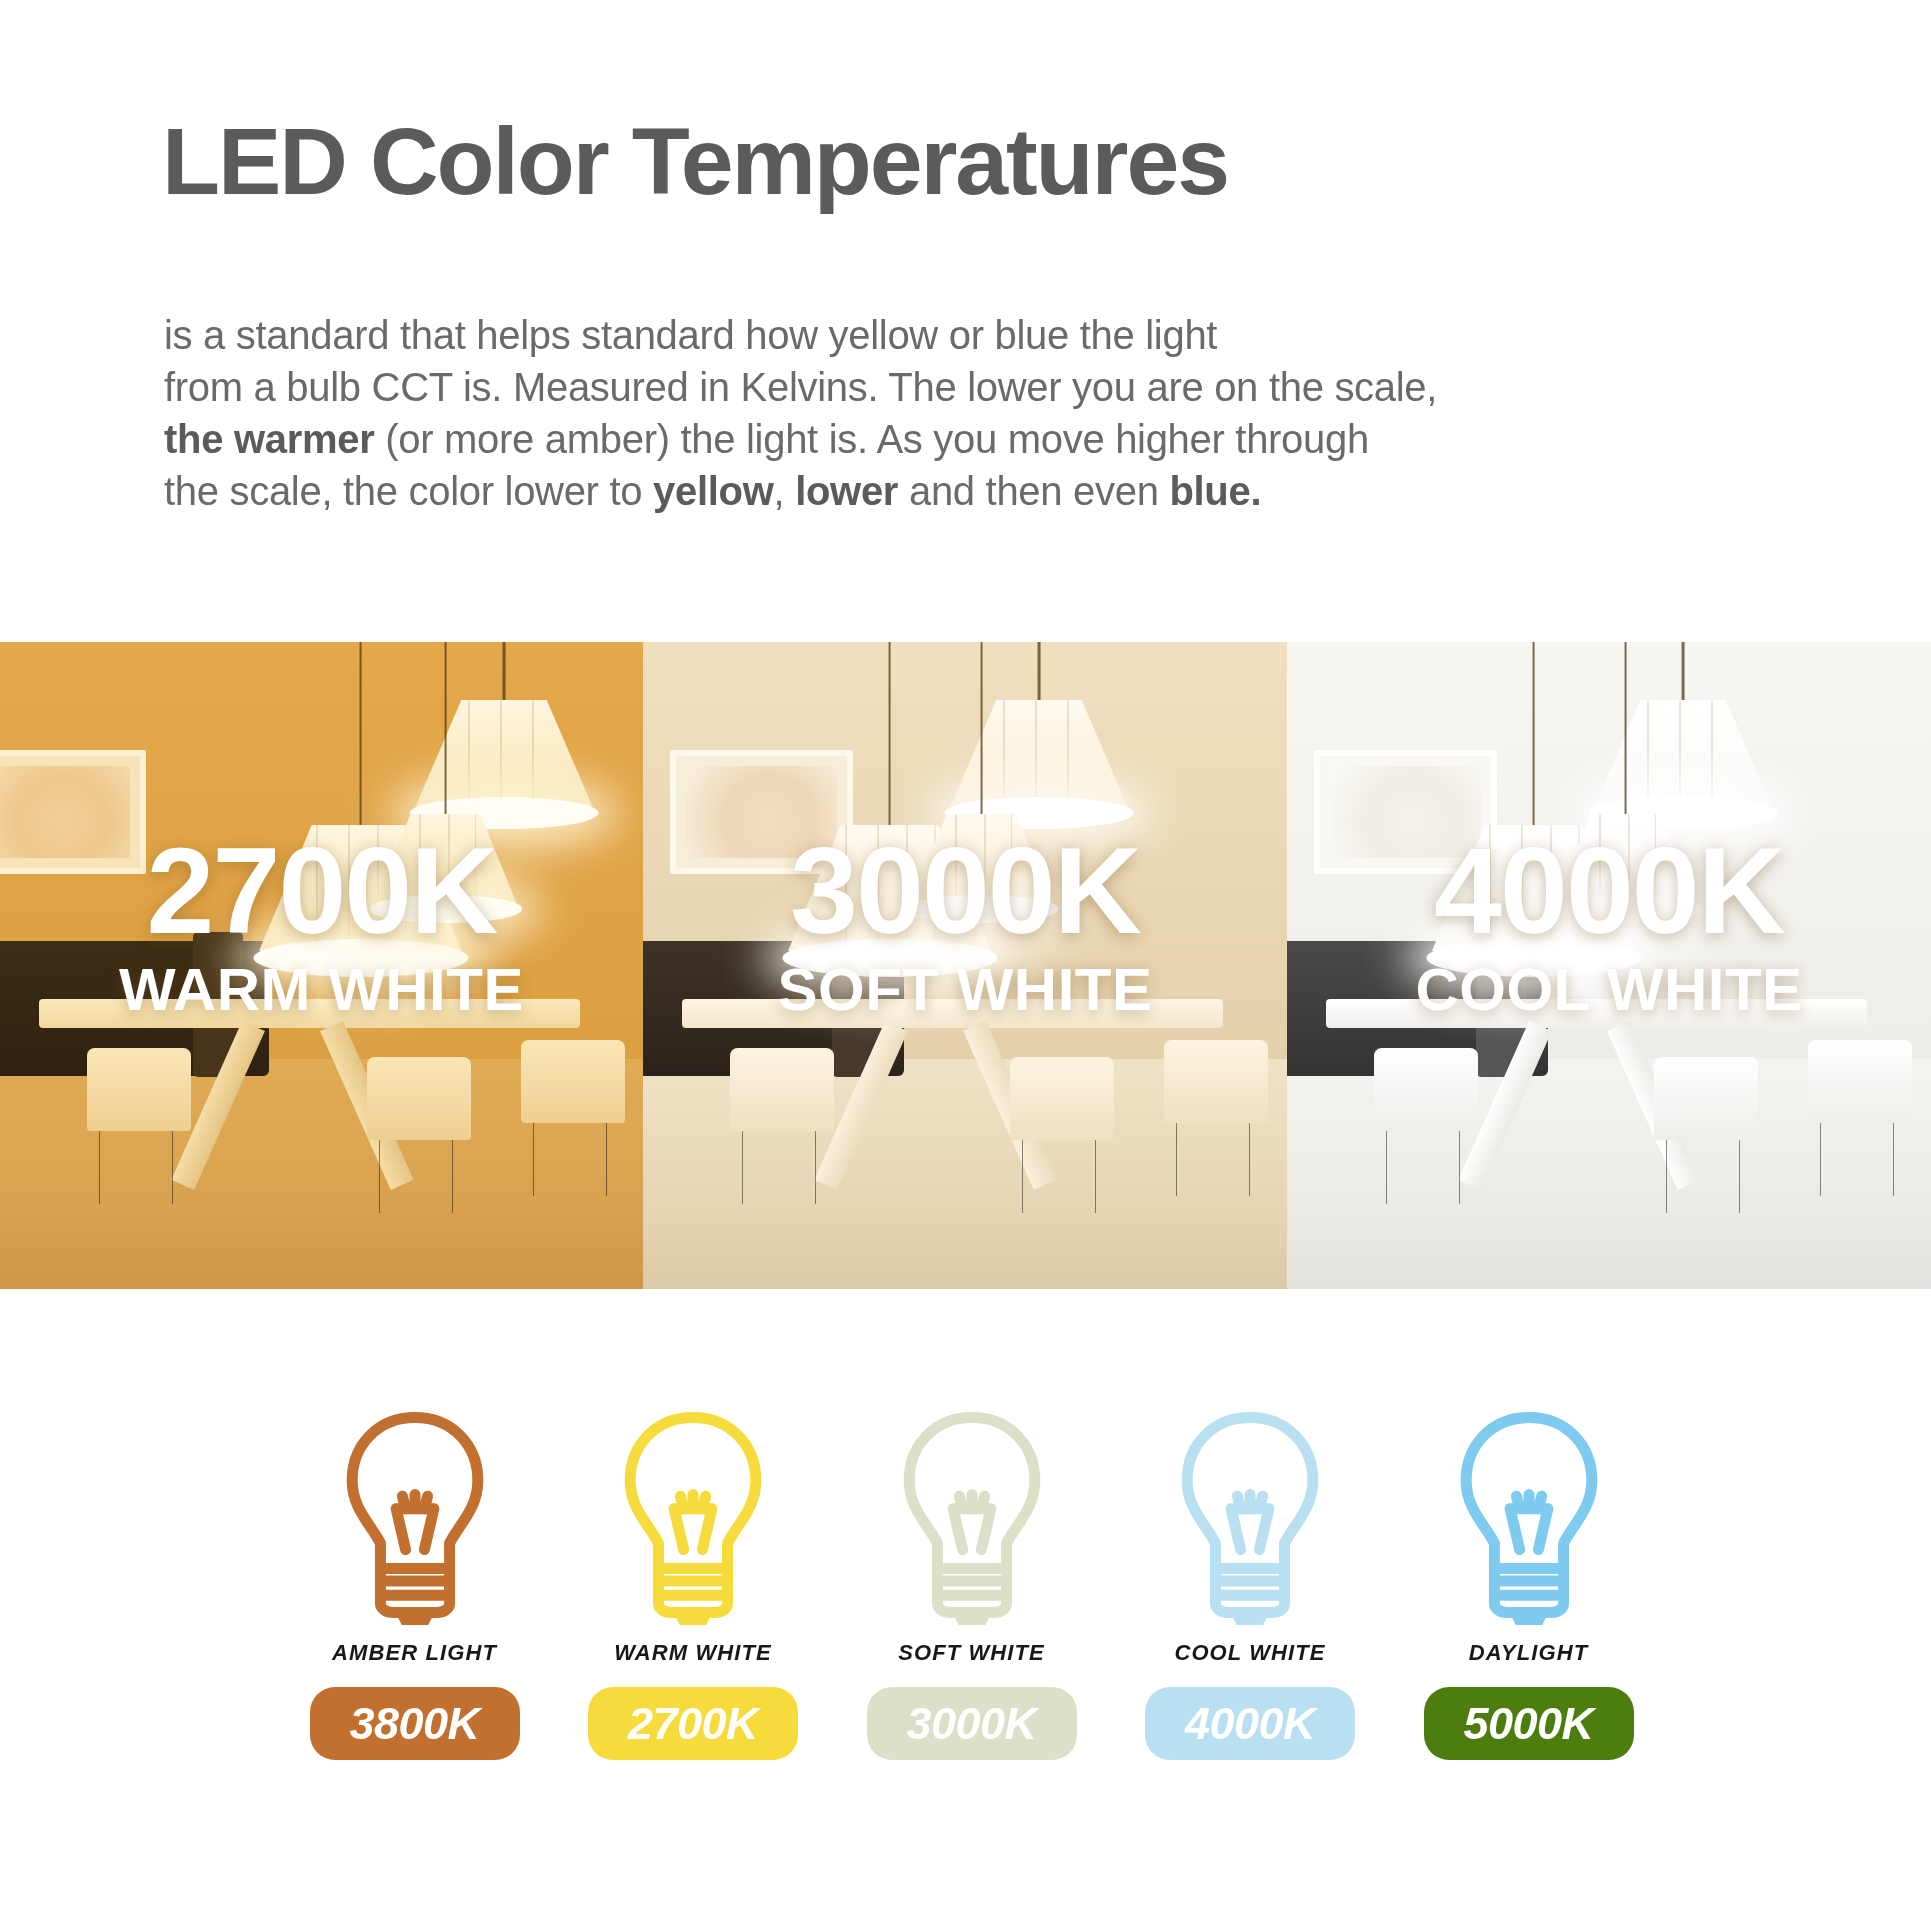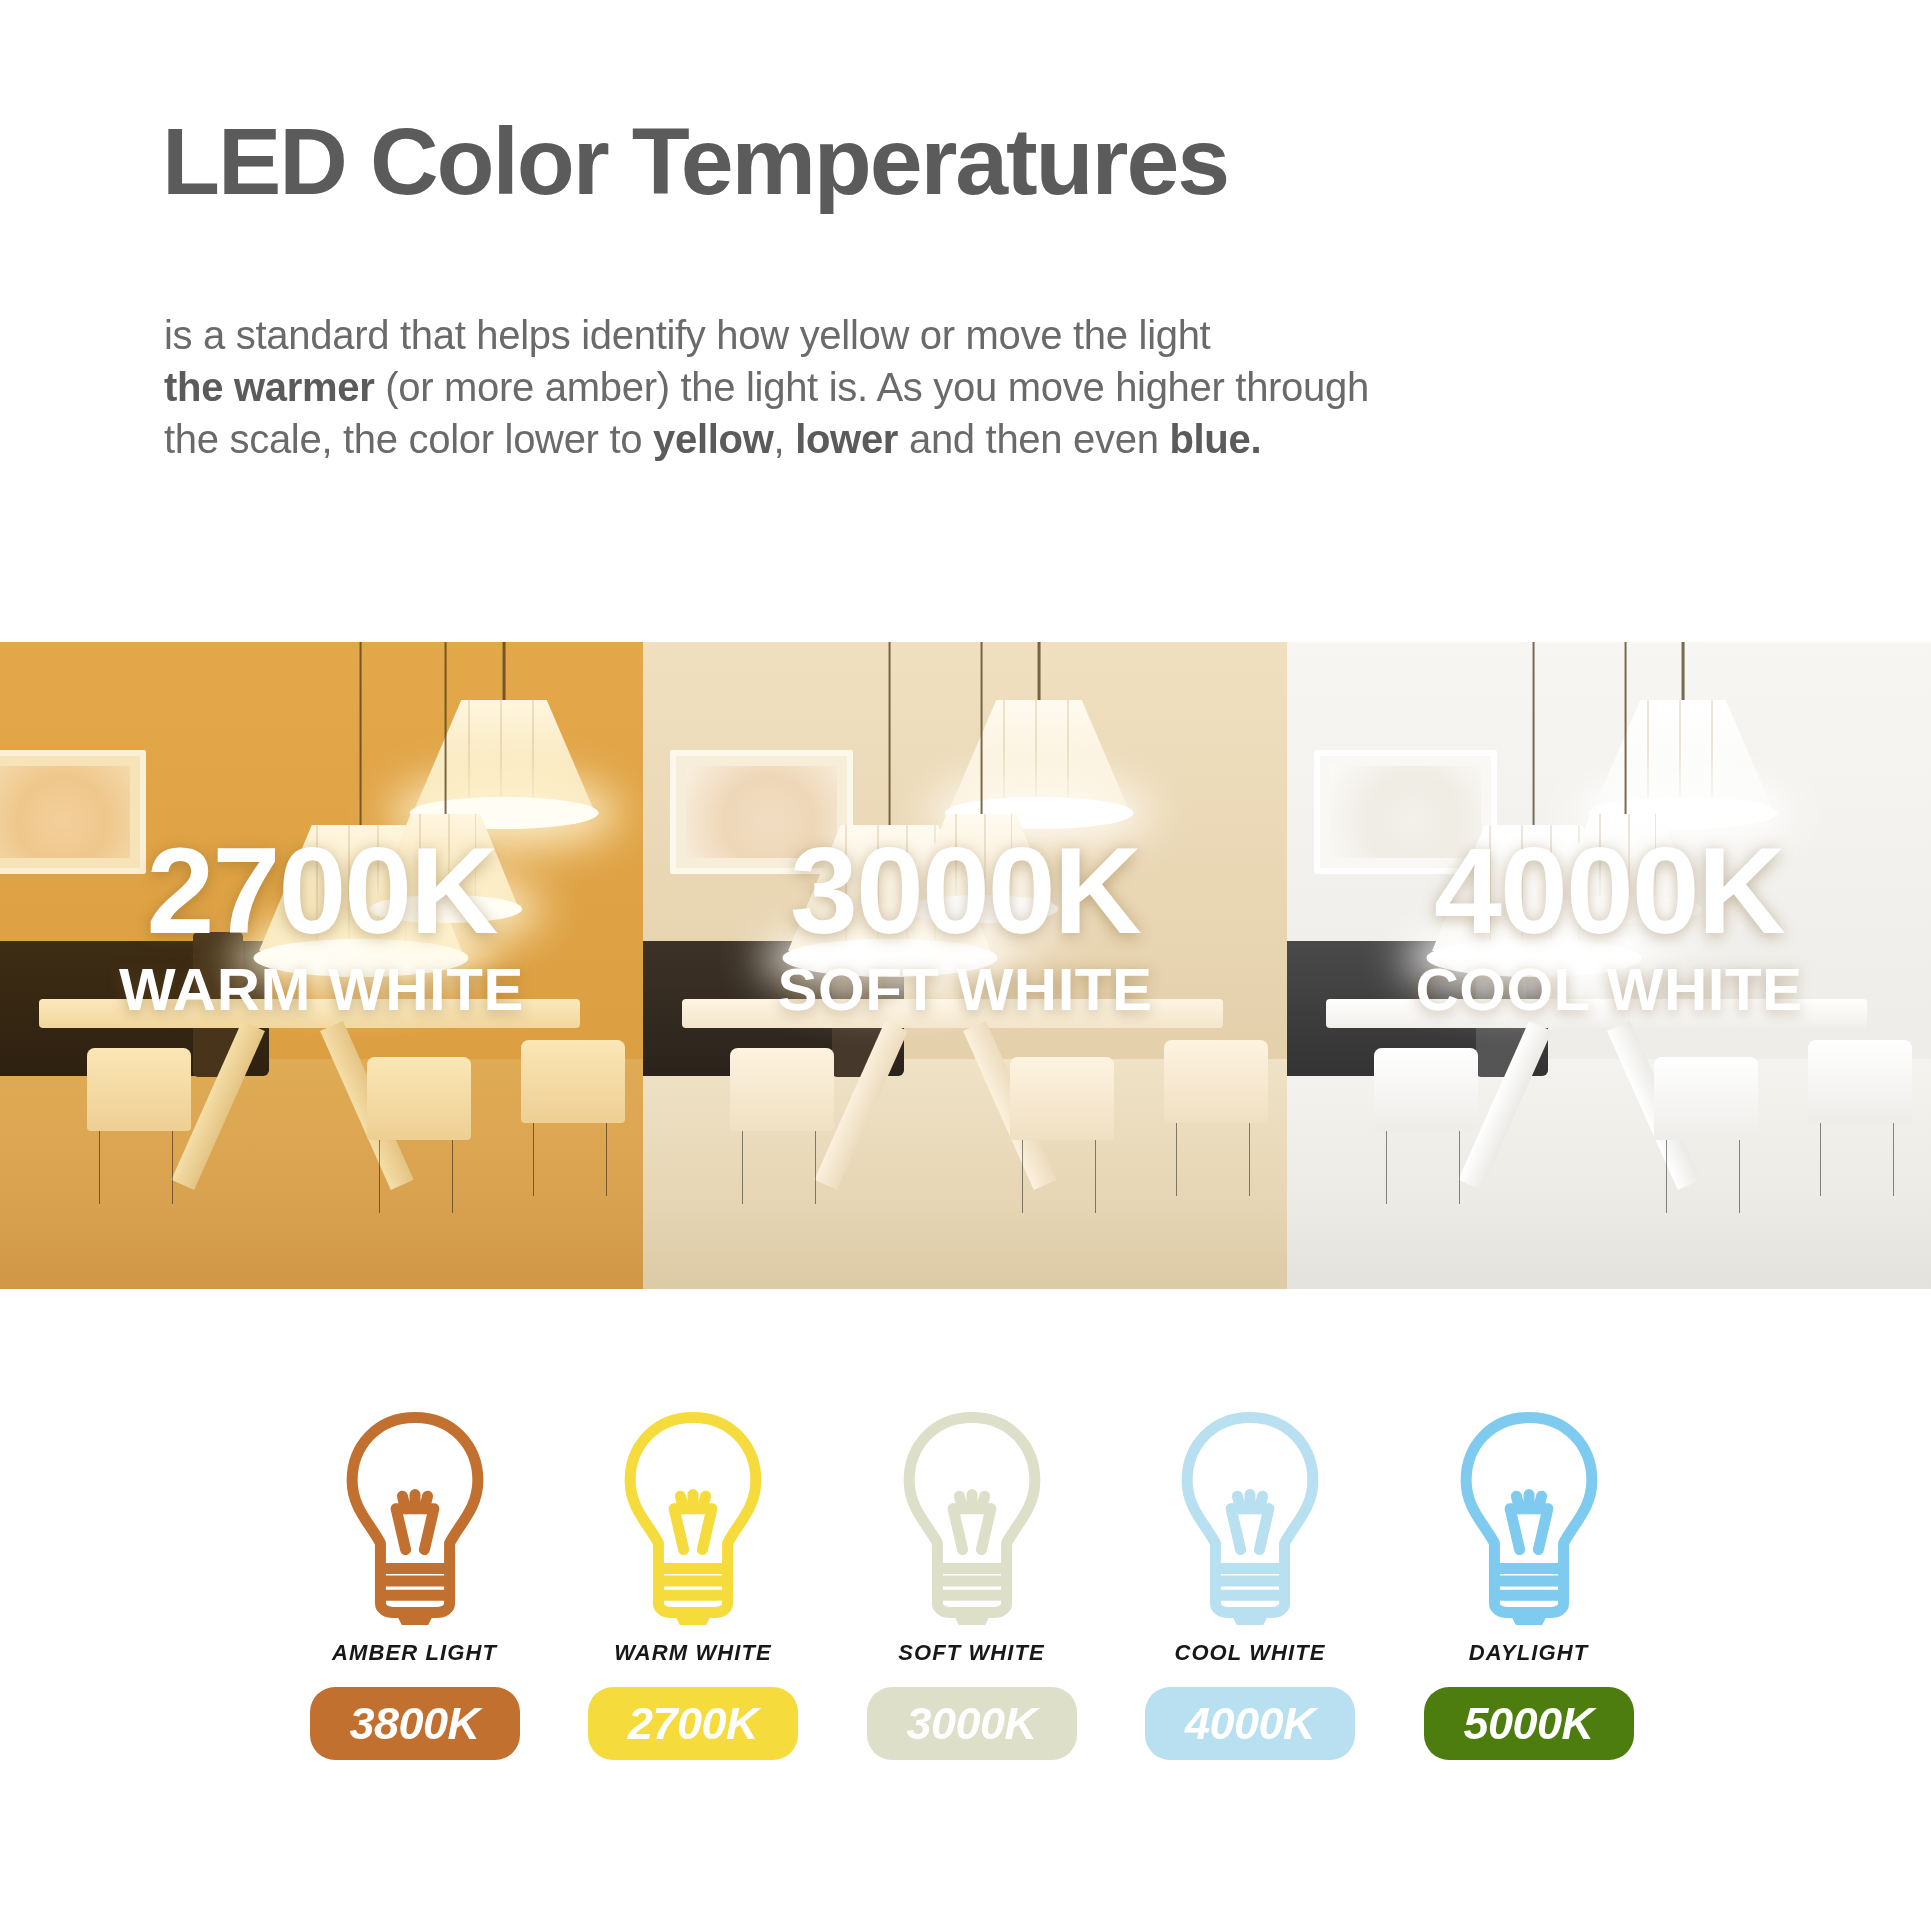--- a/index.html
+++ b/index.html
@@ -165,21 +165,22 @@
   }
 </style>
 </head>
 <body>
 
 <div id="page">
 
   <div id="header">
     <div id="page-title">LED Color Temperatures</div>
     <div id="description">
-      <span class="ln"><span>is a standard that helps identify how yellow or move the light</span></span>
+      <span class="ln"><span>is a standard that helps standard how yellow or blue the light</span></span>
+      <span class="ln"><span>from a bulb CCT is. Measured in Kelvins. The lower you are on the scale,</span></span>
       <span class="ln"><b>the warmer</b><span> (or more amber) the light is.  As you move higher through</span></span>
       <span class="ln"><span>the scale, the color lower to </span><b>yellow</b><span>, </span><b>lower</b><span> and then even </span><b>blue.</b></span>
     </div>
   </div>
 
   <div id="photo-strip">
 
     <div class="panel p-warm">
       <div class="wall"></div>
       <div class="floor"></div>

